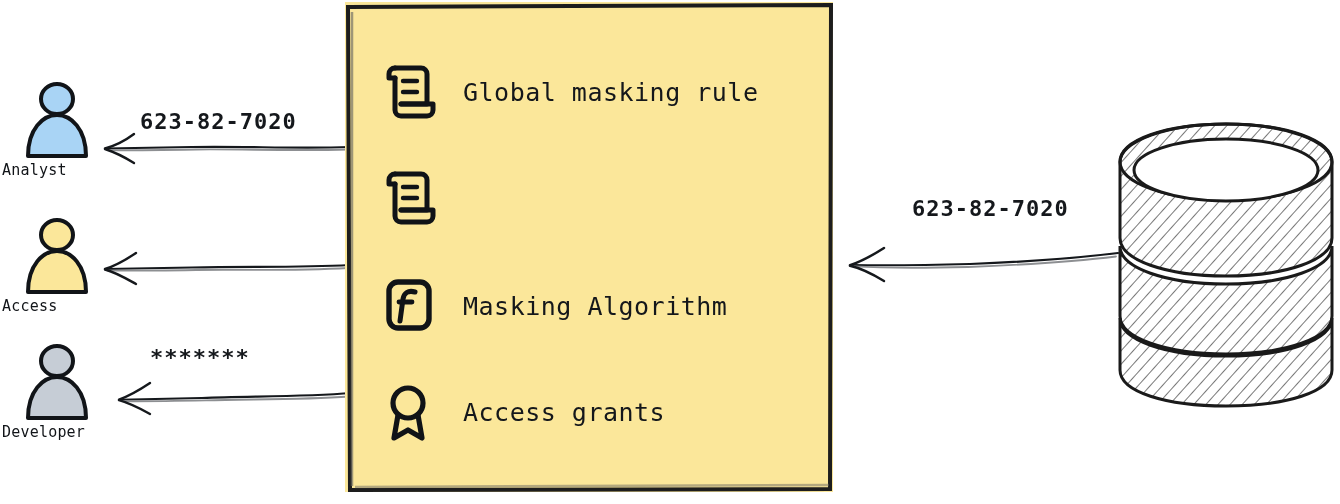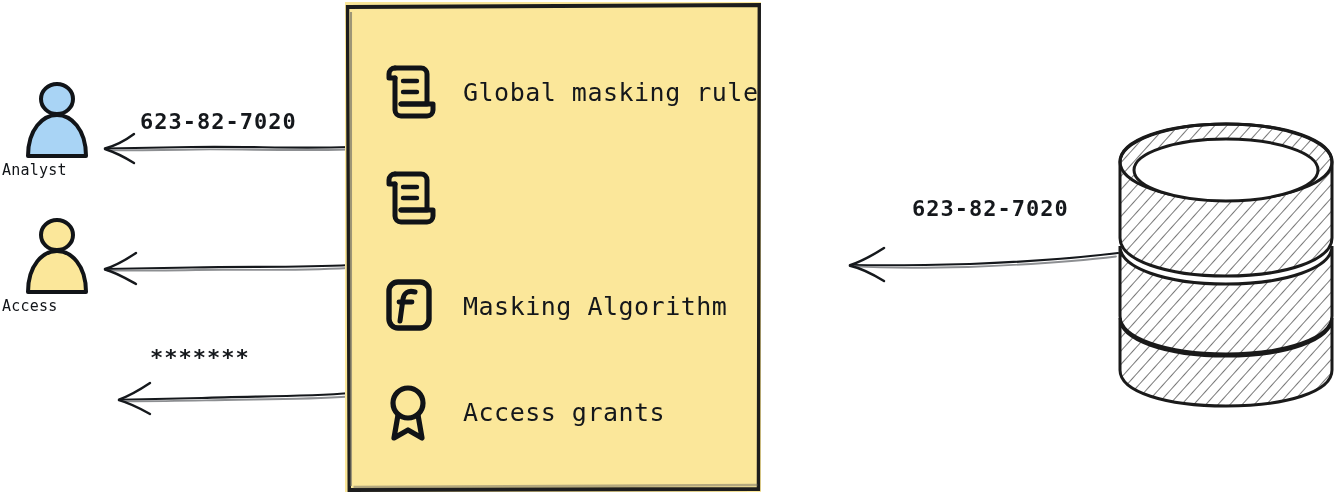--- a/index.html
+++ b/index.html
@@ -26,21 +26,21 @@
     font-family:"DejaVu Sans Mono","Liberation Mono",monospace;
     color:#15181c;white-space:nowrap;
   }
 
   
   .arrow{position:absolute;}
   .arrow svg{display:block;overflow:visible;}
 
   
   #panel{
-    position:absolute;left:345px;top:2px;width:416px;height:490px;
+    position:absolute;left:345px;top:2px;width:488px;height:490px;
     background:#fbe79a;
   }
   #panel .panel-edge{position:absolute;inset:0;width:100%;height:100%;}
   #panel .rows{position:absolute;left:0;top:0;width:100%;height:100%;}
   .prow{
     position:absolute;left:36px;display:flex;align-items:center;gap:26px;
     height:64px;
   }
   .prow .ico{width:56px;height:60px;flex:0 0 56px;}
   .prow .ico svg{display:block;width:56px;height:60px;}
@@ -72,20 +72,29 @@
   <div class="actor" style="left:2px;top:218px;">
     <div class="fig">
       <svg viewBox="0 0 76 78">
         <ellipse cx="38" cy="17" rx="16" ry="15" fill="#fbe79a" stroke="#111418" stroke-width="4"></ellipse>
         <path d="M9 74 C9 47 24 33 38 33 C52 33 67 47 67 74 Z" fill="#fbe79a" stroke="#111418" stroke-width="4" stroke-linejoin="round"></path>
       </svg>
     </div>
     <div class="name">Access</div>
   </div>
 
+  <div class="actor" style="left:2px;top:344px;">
+    <div class="fig">
+      <svg viewBox="0 0 76 78">
+        <ellipse cx="38" cy="17" rx="16" ry="15" fill="#c6cdd6" stroke="#111418" stroke-width="4"></ellipse>
+        <path d="M9 74 C9 47 24 33 38 33 C52 33 67 47 67 74 Z" fill="#c6cdd6" stroke="#111418" stroke-width="4" stroke-linejoin="round"></path>
+      </svg>
+    </div>
+    <div class="name">Developer</div>
+  </div>
 
   <div class="flowlabel" style="left:140px;top:109px;">623-82-7020</div>
   <div class="flowlabel" style="left:150px;top:345px;">*******</div>
 
   <div class="arrow" style="left:96px;top:128px;">
     <svg width="256" height="40" viewBox="0 0 256 40">
       <path d="M254 19 C200 21 150 18 96 19 C70 19.5 40 20 10 20.5" fill="none" stroke="#15181c" stroke-width="2.1" stroke-linecap="round"></path>
       <path d="M252 21.5 C198 23 146 21 100 21.5 C66 22 38 22.4 12 22.2" fill="none" stroke="#8d8f92" stroke-width="1.8" stroke-linecap="round"></path>
       <path d="M38 6 C30 12 18 18 9 20.5" fill="none" stroke="#15181c" stroke-width="2.4" stroke-linecap="round"></path>
       <path d="M38 35 C30 30 18 24 9 21" fill="none" stroke="#15181c" stroke-width="2.4" stroke-linecap="round"></path>

